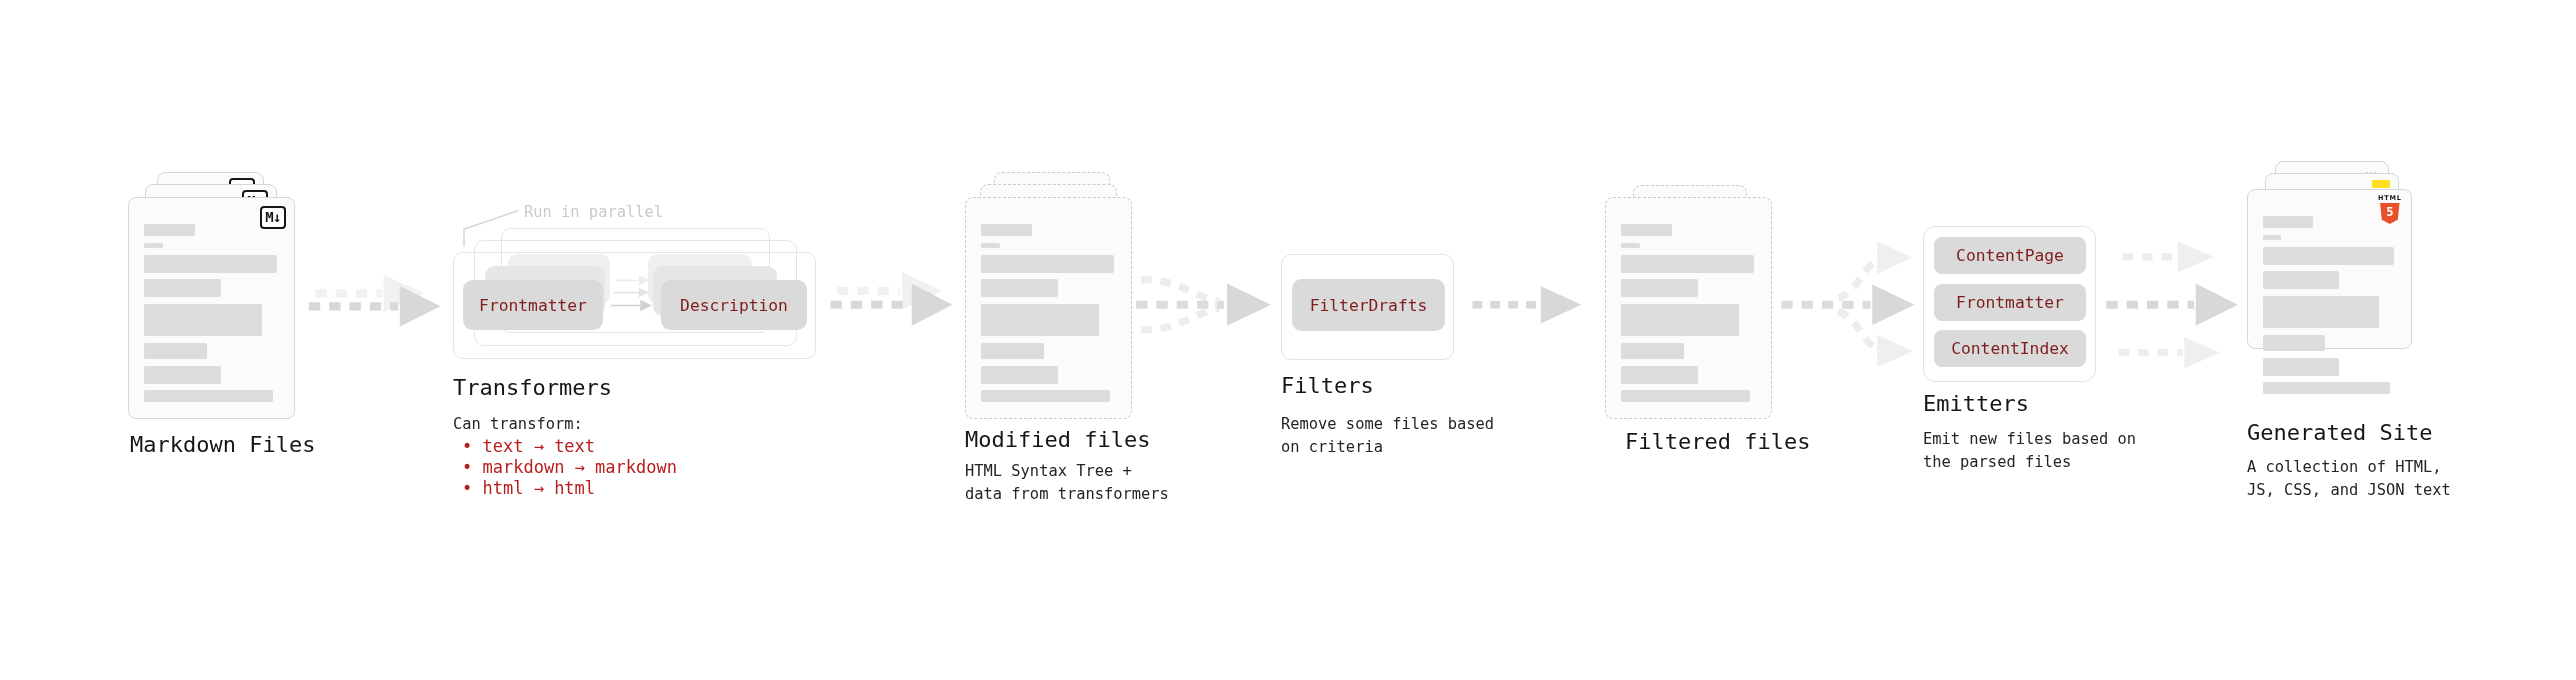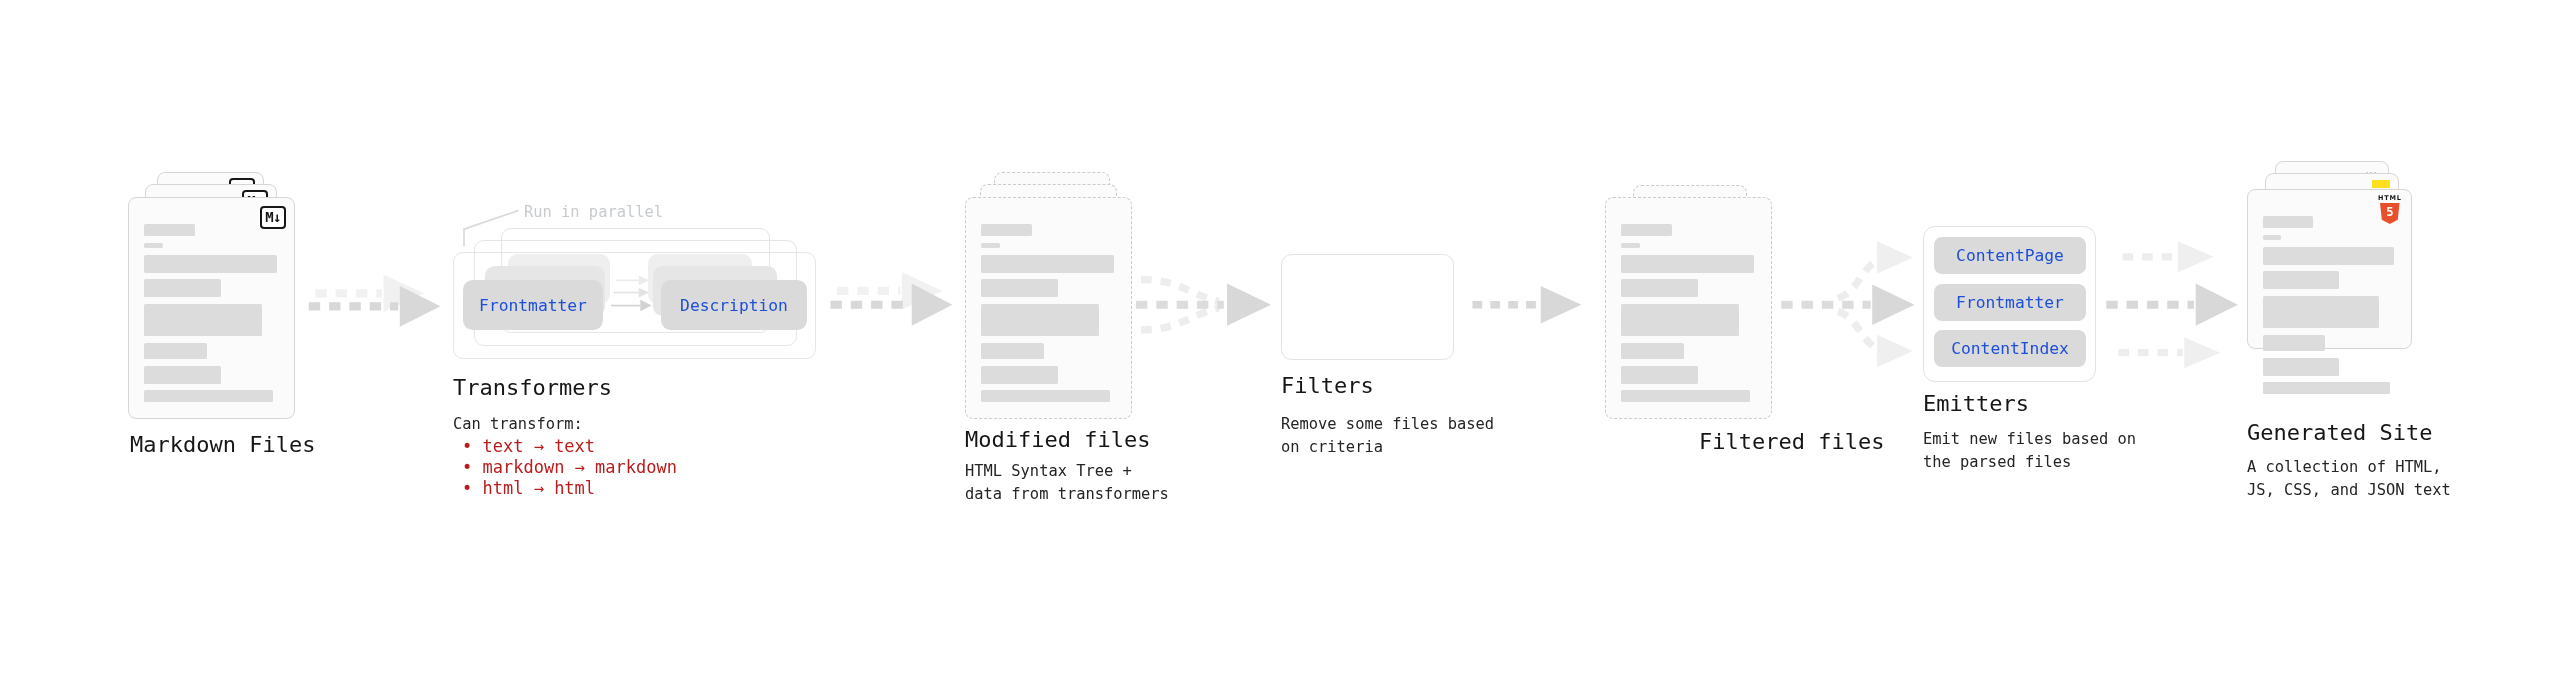--- a/index.html
+++ b/index.html
@@ -32,21 +32,21 @@
   .html5 .shield{width:19.5px;height:21px;margin:0.8px auto 0;background:#e8502b;color:#fff;
     clip-path:polygon(0 0,100% 0,91% 80%,50% 100%,9% 80%);
     font-weight:bold;font-size:12.2px;line-height:19.5px;text-align:center;}
   .cssb{position:absolute;top:3.3px;right:9.8px;width:14.6px;text-align:center;}
   .cssb .t{font-size:5.7px;font-weight:bold;color:#161616;letter-spacing:0.4px;font-family:"DejaVu Sans","Liberation Sans",sans-serif;}
   .cssb .u{height:2.4px;background:#2f6df6;margin-top:0.8px;border-radius:0.8px;}
   .jsb{position:absolute;top:5.7px;right:8.1px;width:18px;height:8.1px;background:#ffdf1e;}
 
   .tbox{position:absolute;border:1.6px solid #e5e5e5;border-radius:9.8px;box-sizing:border-box;z-index:1;}
   .pill{position:absolute;border-radius:9.8px;background:#dadada;display:flex;align-items:center;justify-content:center;
-    font-size:16.3px;color:#1d4ed8;white-space:nowrap;}
+    font-size:16.3px;color:#7f1d1d;white-space:nowrap;}
   .pill.g2{background:#e6e6e6;} .pill.g3{background:#efefef;}
 
   .obox{position:absolute;border:1.6px solid #e2e2e2;border-radius:10.6px;background:#ffffff;box-sizing:border-box;z-index:1;}
 
   .label{position:absolute;font-size:22px;color:#161616;white-space:nowrap;z-index:5;}
   .sub{position:absolute;font-size:15.4px;color:#242424;line-height:23px;white-space:pre-line;z-index:5;}
   .annotation{position:absolute;left:524px;top:203px;font-size:15.4px;color:#c7cbce;z-index:5;white-space:nowrap;}
   .bullets{position:absolute;left:462px;top:436px;font-size:17px;color:#b91c1c;line-height:21px;z-index:5;}
   .bullets div::before{content:"• ";}
 
@@ -79,21 +79,21 @@
   .em-btn{left:1934px;width:152px;height:37px;z-index:2;border-radius:8.1px;}
   #em-b1{top:237px;} #em-b2{top:284px;} #em-b3{top:330px;}
   
   #gs-l3{left:2275px;top:161px;width:114px;height:49px;}
   #gs-l2{left:2265px;top:173px;width:134px;height:49px;}
   #gs-f {left:2247px;top:189px;width:165px;height:160px;}
 
   #lbl-md{left:130px;top:432px;}  #lbl-tr{left:453px;top:375px;}
   #sub-tr{left:453px;top:413px;}  #lbl-mo{left:965px;top:427px;}
   #sub-mo{left:965px;top:460px;} #lbl-fi{left:1281px;top:373px;}
-  #sub-fi{left:1281px;top:413px;} #lbl-ff{left:1699px;top:429px;}
+  #sub-fi{left:1281px;top:413px;} #lbl-ff{left:1625px;top:429px;}
   #lbl-em{left:1923px;top:391px;} #sub-em{left:1923px;top:428px;}
   #lbl-gs{left:2247px;top:420px;} #sub-gs{left:2247px;top:456px;}
 </style>
 </head>
 <body>
 
 <div class="canvas">
 
   <svg class="arrows" width="2576" height="681" viewBox="0 0 3170 838">
 
@@ -204,20 +204,21 @@
         <div class="bar" style="width: 47%; height: 16.3px;"></div>
         <div class="bar" style="width: 57%; height: 18px;"></div>
         <div class="bar" style="width: 95%; height: 12.2px;"></div>
       </div>
   </div>
   <div class="label" id="lbl-mo">Modified files</div>
   <div class="sub" id="sub-mo">HTML Syntax Tree +
 data from transformers</div>
 
   <div class="obox" id="fi-box"></div>
+  <div class="pill" id="fd-btn">FilterDrafts</div>
   <div class="label" id="lbl-fi">Filters</div>
   <div class="sub" id="sub-fi">Remove some files based
 on criteria</div>
 
   <div class="doc dashed z2" id="ff-l2"></div>
   <div class="doc dashed z3" id="ff-f">
     <div class="bars">
         <div class="bar" style="width: 38%; height: 12.2px;"></div>
         <div class="bar" style="width: 14%; height: 5.7px;"></div>
         <div class="bar" style="width: 98%; height: 18px;"></div>

